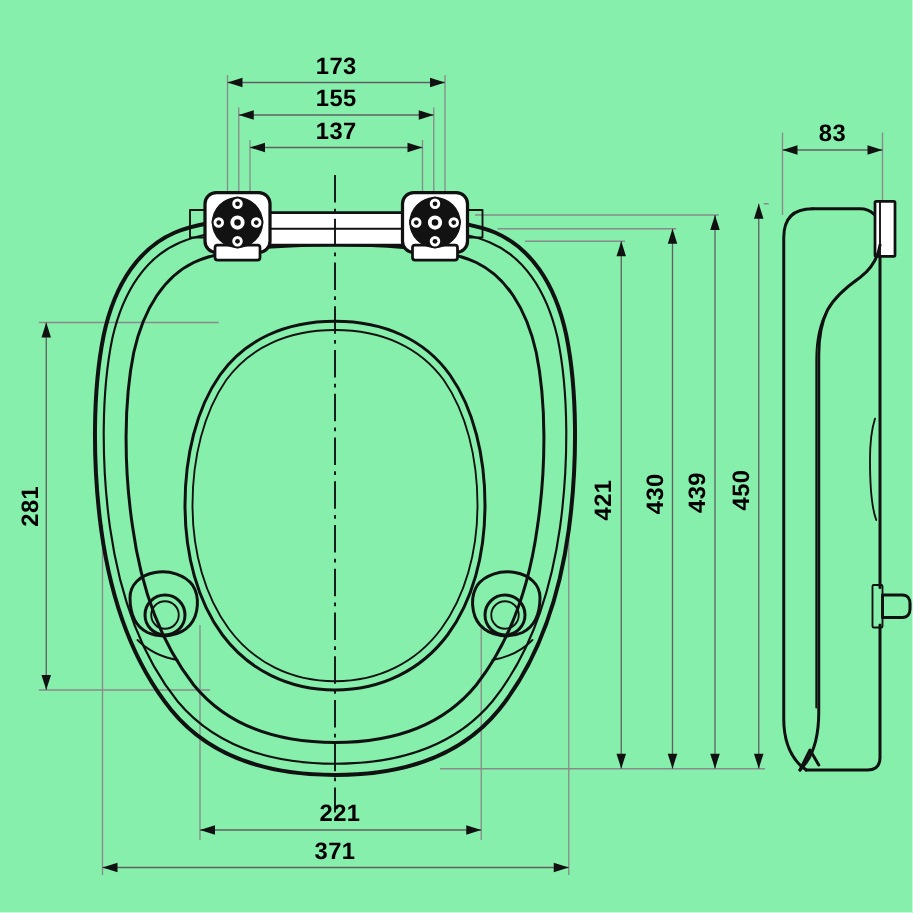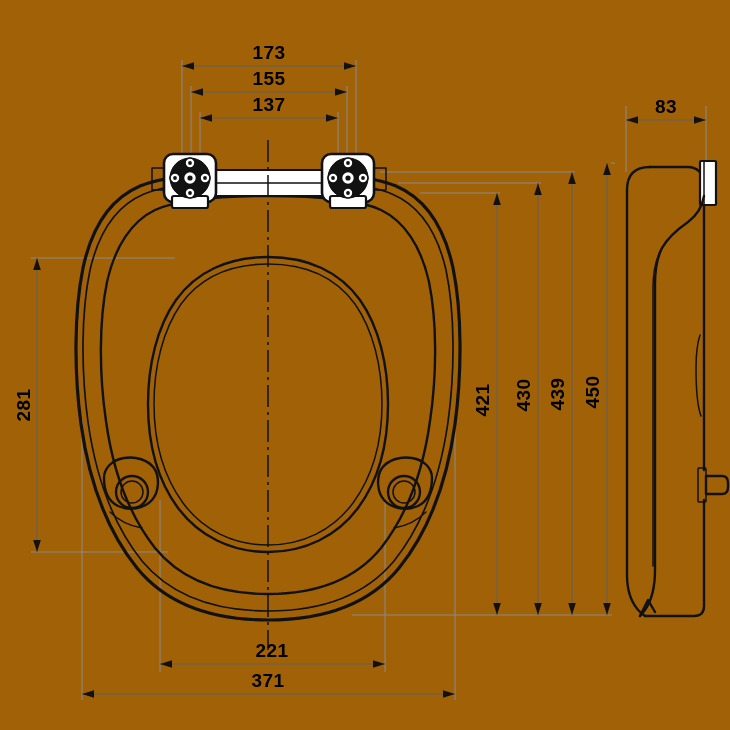--- a/index.html
+++ b/index.html
@@ -1,18 +1,18 @@
 <!DOCTYPE html>
 <html><head>
 <meta charset="utf-8">
 <style>
   html,body{margin:0;padding:0;background:#ffffff;}
   body{width:730px;height:730px;overflow:hidden;
        font-family:"Liberation Sans",sans-serif;}
-  #sheet{position:relative;width:730px;height:730px;background:#a16207;}
+  #sheet{position:relative;width:730px;height:730px;background:#86efac;}
   svg{display:block;width:730px;height:730px;}
   .outline{fill:none;stroke:#111;stroke-width:3.2;stroke-linecap:round;stroke-linejoin:round;}
   .outline-thin{fill:none;stroke:#111;stroke-width:1.7;stroke-linecap:round;stroke-linejoin:round;}
   .part{fill:none;stroke:#111;stroke-width:2.4;stroke-linecap:round;stroke-linejoin:round;}
   .part-thin{fill:none;stroke:#111;stroke-width:1.5;stroke-linecap:round;stroke-linejoin:round;}
   .dimline{fill:none;stroke:#606060;stroke-width:1.05;}
   .extline{fill:none;stroke:#8a8a8a;stroke-width:1.05;}
   .center{fill:none;stroke:#111;stroke-width:1.5;
           stroke-dasharray:22 5 3 5;stroke-linecap:butt;}
   .arrow{fill:#111;stroke:none;}

